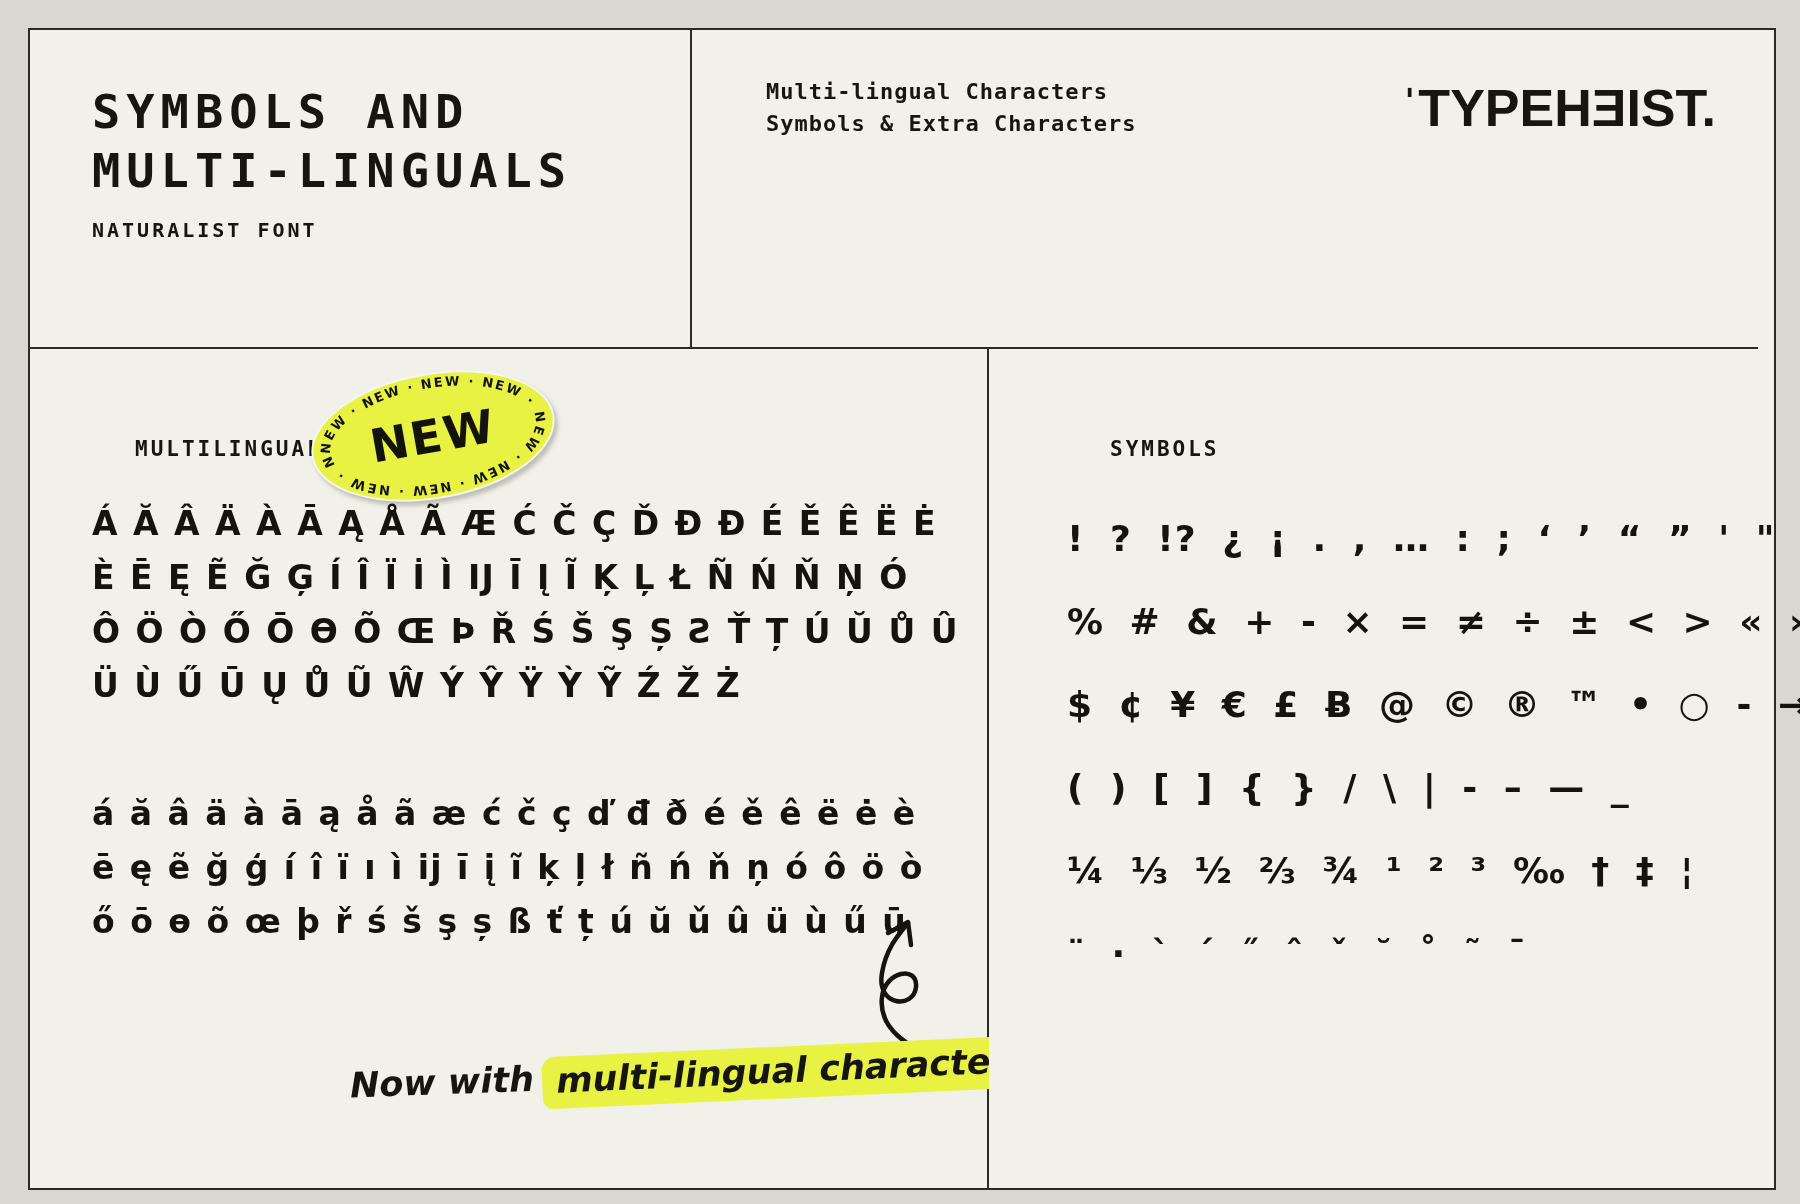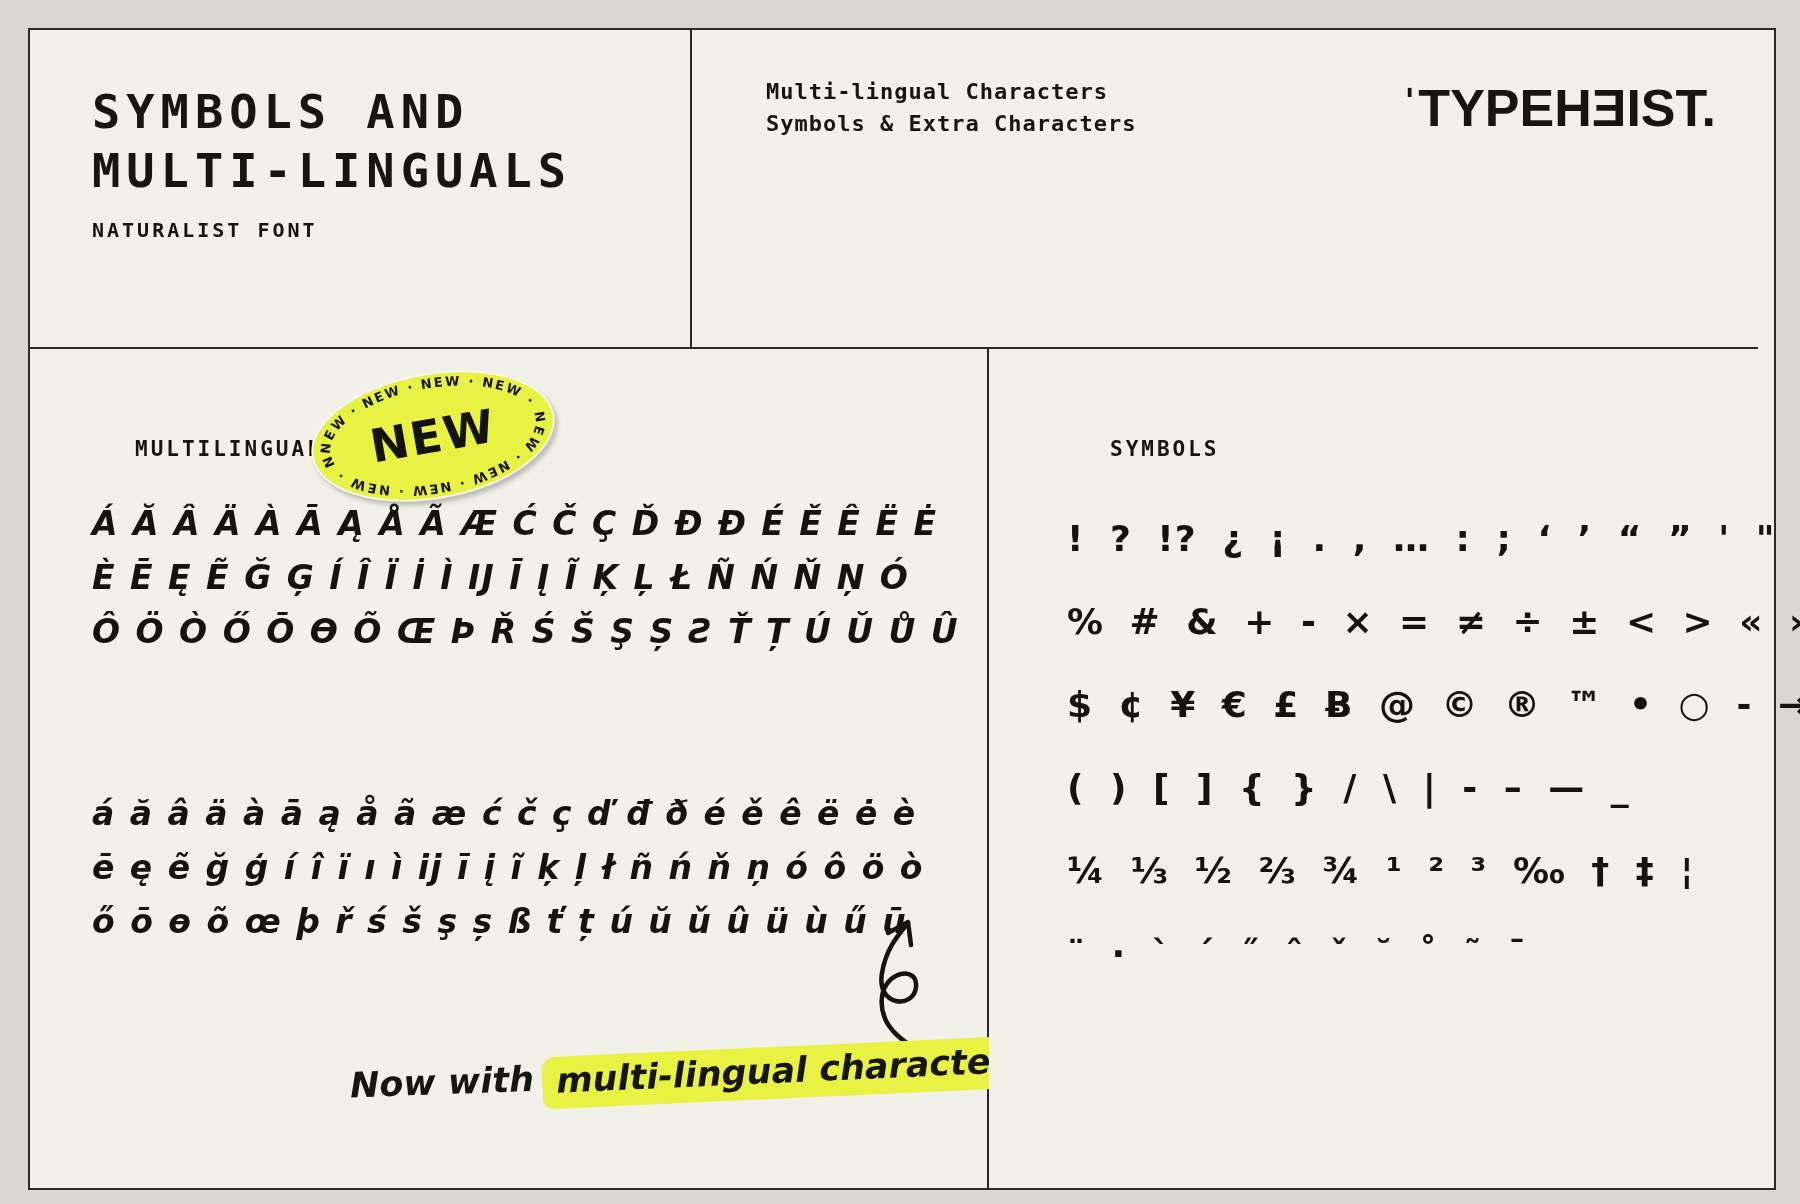--- a/index.html
+++ b/index.html
@@ -50,21 +50,21 @@
   .section-label{
     position:absolute;left:62px;top:88px;
     font-size:21px;font-weight:bold;letter-spacing:3px;padding-left:43px;
   }
   .bottom-right .section-label{left:78px;}
 
   
   .glyph-block{position:absolute;left:62px;white-space:nowrap;}
   .glyph-row{
     font-size:33px;font-weight:bold;line-height:54px;height:54px;
-    word-spacing:2px;letter-spacing:1px;color:#14130d;font-style:italic;
+    word-spacing:2px;letter-spacing:1px;color:#14130d;
   }
   .upper-block{top:148px;}
   .lower-block{top:438px;}
 
   .symbol-block{position:absolute;left:78px;top:148px;white-space:nowrap;}
   .symbol-row{
     font-size:36px;font-weight:bold;line-height:83px;height:83px;
     word-spacing:12px;letter-spacing:1px;color:#14130d;
   }
 
@@ -129,20 +129,21 @@
           <textPath href="#ringPath" startOffset="0">NEW · NEW · NEW · NEW · NEW · NEW · NEW · NEW · NEW · NEW · NEW · NEW · NEW ·</textPath>
         </text>
         <text class="big-new" x="145" y="79" text-anchor="middle" dominant-baseline="central">NEW</text>
       </g>
     </svg>
 
     <div class="glyph-block upper-block">
       <div class="glyph-row">Á Ă Â Ä À Ā Ą Å Ã Æ Ć Č Ç Ď Ð Đ É Ě Ê Ë Ė</div>
       <div class="glyph-row">È Ē Ę Ẽ Ğ Ģ Í Î Ï İ Ì IJ Ī Į Ĩ Ķ Ļ Ł Ñ Ń Ň Ņ Ó</div>
       <div class="glyph-row">Ô Ö Ò Ő Ō Ɵ Õ Œ Þ Ř Ś Š Ş Ș Ƨ Ť Ț Ú Ŭ Ů Û</div>
+      <div class="glyph-row">Ü Ù Ű Ū Ų Ů Ũ Ŵ Ý Ŷ Ÿ Ỳ Ỹ Ź Ž Ż</div>
     </div>
 
     <div class="glyph-block lower-block">
       <div class="glyph-row">á ă â ä à ā ą å ã æ ć č ç ď đ ð é ě ê ë ė è</div>
       <div class="glyph-row">ē ę ẽ ğ ģ í î ï ı ì ij ī į ĩ ķ ļ ł ñ ń ň ņ ó ô ö ò</div>
       <div class="glyph-row">ő ō ɵ õ œ þ ř ś š ş ș ß ť ț ú ŭ ǔ û ü ù ű ū</div>
     </div>
 
     <svg class="arrow" viewBox="0 0 170 180">
       <path d="M 122 162 C 88 148 58 130 62 98 C 65 72 98 66 96 88 C 94 110 56 108 62 74 C 66 50 78 36 88 24"></path>

